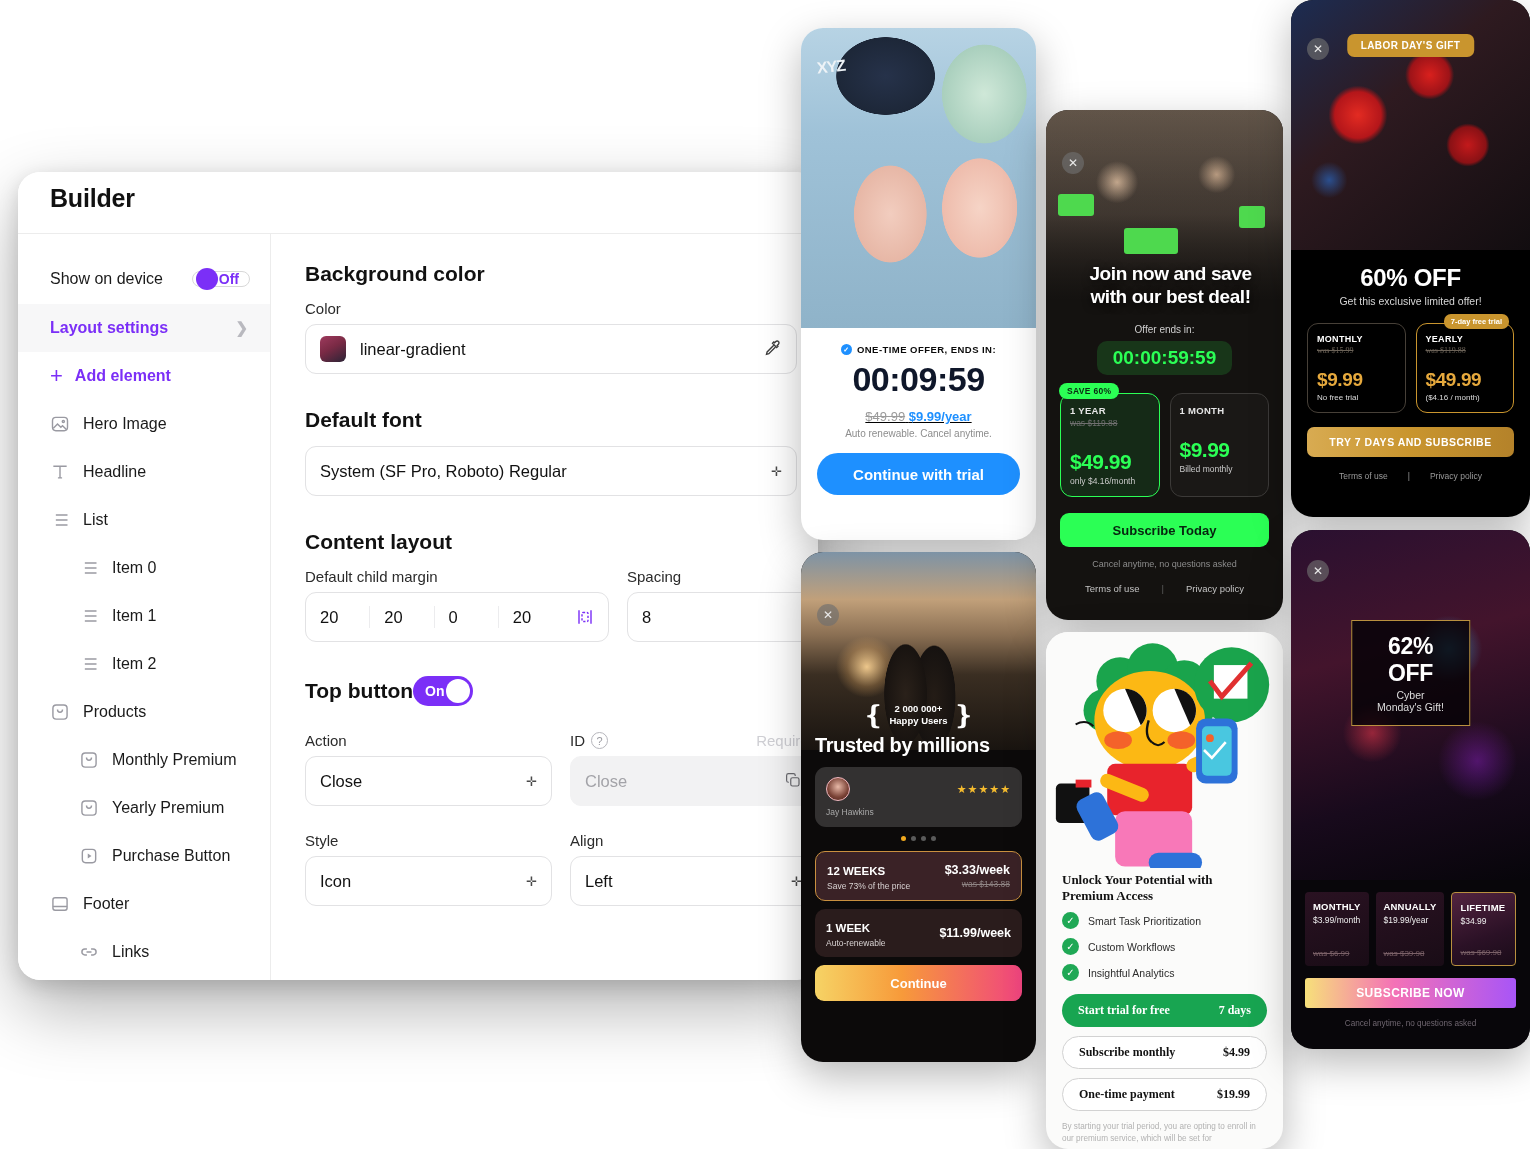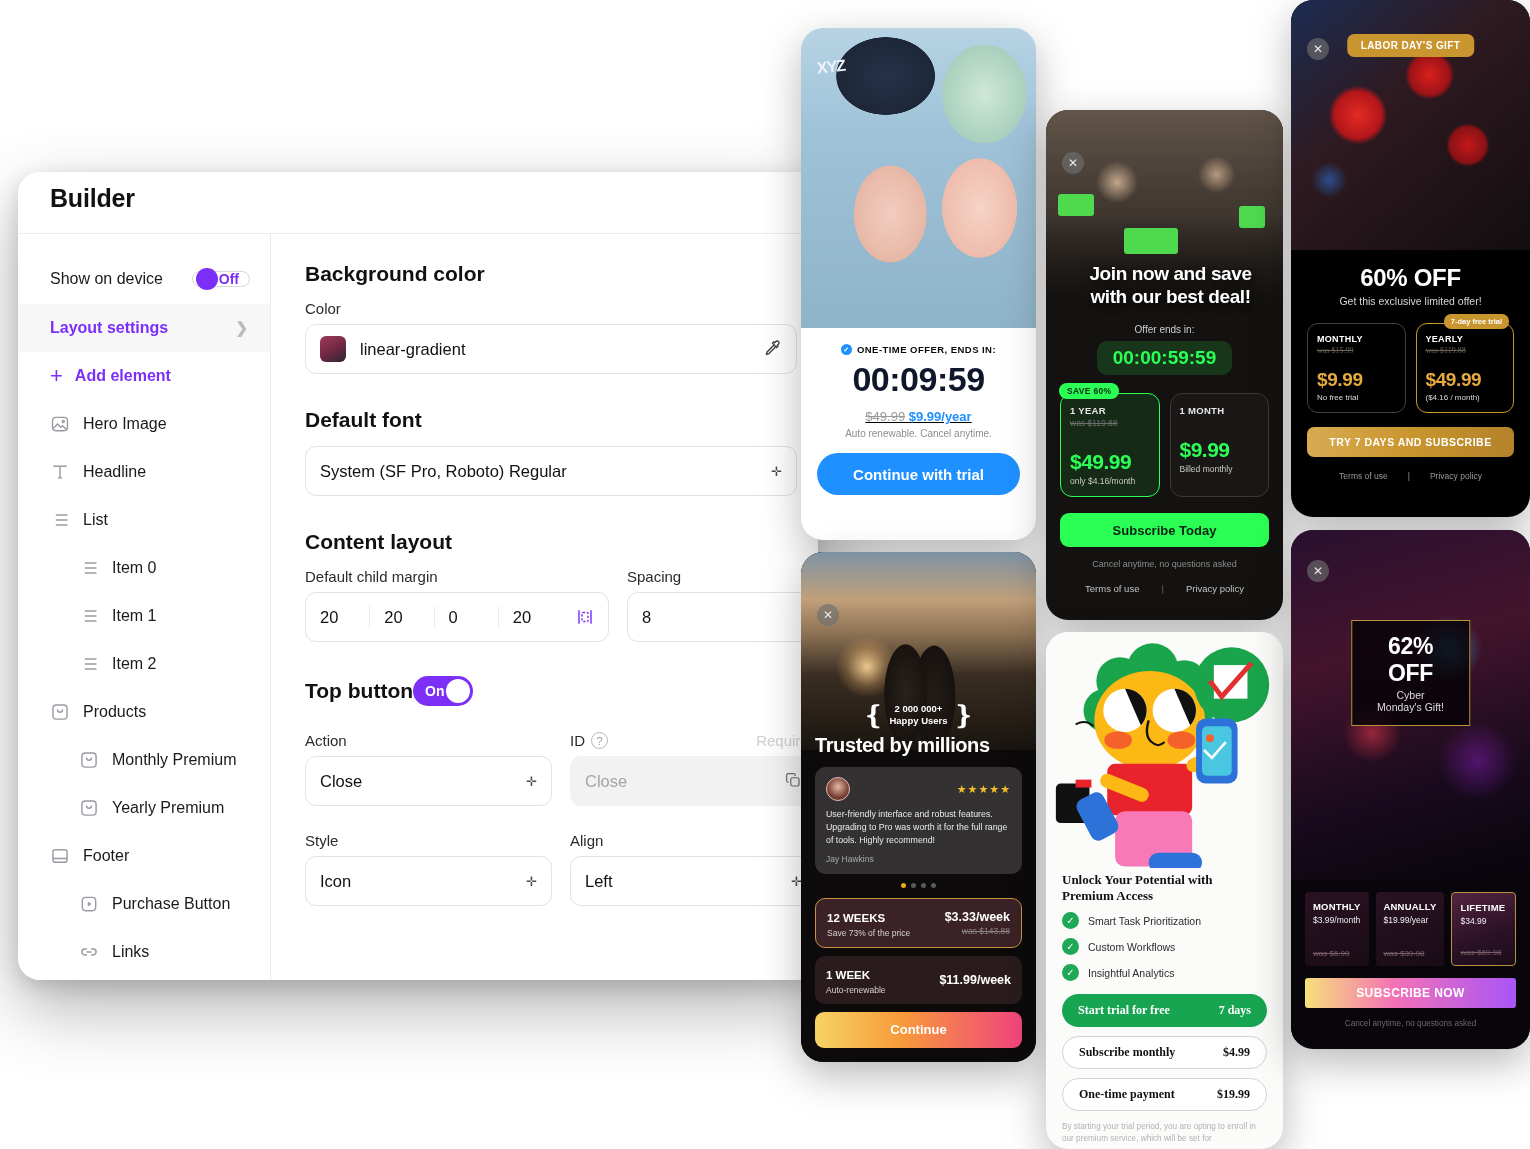--- a/index.html
+++ b/index.html
@@ -397,33 +397,33 @@
           <span>Monthly Premium</span>
         </div>
         <div class="sb-row sb-item ind">
           <svg class="ico" viewBox="0 0 24 24" fill="none" stroke="currentColor" stroke-width="1.7">
             <rect x="3.5" y="3.5" width="17" height="17" rx="4"></rect>
               <path d="M9 9c0 2 1.4 3.2 3 3.2S15 11 15 9"></path>
           </svg>
           <span>Yearly Premium</span>
         </div>
 
+        <div class="sb-row sb-item ind">
+          <svg class="ico" viewBox="0 0 24 24" fill="none" stroke="currentColor" stroke-width="1.7">
+            <rect x="4" y="4" width="16" height="16" rx="4"></rect>
+              <path d="M10.5 9l4.5 3-4.5 3z" fill="currentColor" stroke="none"></path>
+          </svg>
+          <span>Purchase Button</span>
+        </div>
         <div class="sb-row sb-item">
           <svg class="ico" viewBox="0 0 24 24" fill="none" stroke="currentColor" stroke-width="1.7">
             <rect x="3.5" y="4.5" width="17" height="15" rx="2.6"></rect>
               <path d="M3.5 15h17"></path>
           </svg>
           <span>Footer</span>
-        </div>
-        <div class="sb-row sb-item ind">
-          <svg class="ico" viewBox="0 0 24 24" fill="none" stroke="currentColor" stroke-width="1.7">
-            <rect x="4" y="4" width="16" height="16" rx="4"></rect>
-              <path d="M10.5 9l4.5 3-4.5 3z" fill="currentColor" stroke="none"></path>
-          </svg>
-          <span>Purchase Button</span>
         </div>
         <div class="sb-row sb-item ind">
           <svg class="ico" viewBox="0 0 24 24" fill="none" stroke="currentColor" stroke-width="1.8">
             <path d="M9.5 8.5H7a3.5 3.5 0 100 7h2.5M14.5 8.5H17a3.5 3.5 0 110 7h-2.5M9 12h6"></path>
           </svg>
           <span>Links</span>
         </div>
       </div>
 
       <div class="settings">
@@ -567,21 +567,20 @@
         <span class="lrl">❵</span>
       </div>
     </div>
     <div class="p2-title">Trusted by millions</div>
     <div class="p2-inner">
       <div class="testi">
         <div class="testi-top">
           <span class="avatar"></span>
           <span class="stars">★★★★★</span>
         </div>
-        <div class="testi-txt">User-friendly interface and robust features. Upgrading to Pro was worth it for the full range of tools. Highly recommend!</div>
         <div class="testi-name">Jay Hawkins</div>
       </div>
       <div class="dots">
         <i class="on"></i>
         <i></i>
         <i></i>
         <i></i>
       </div>
       <div class="plan sel">
         <span>

